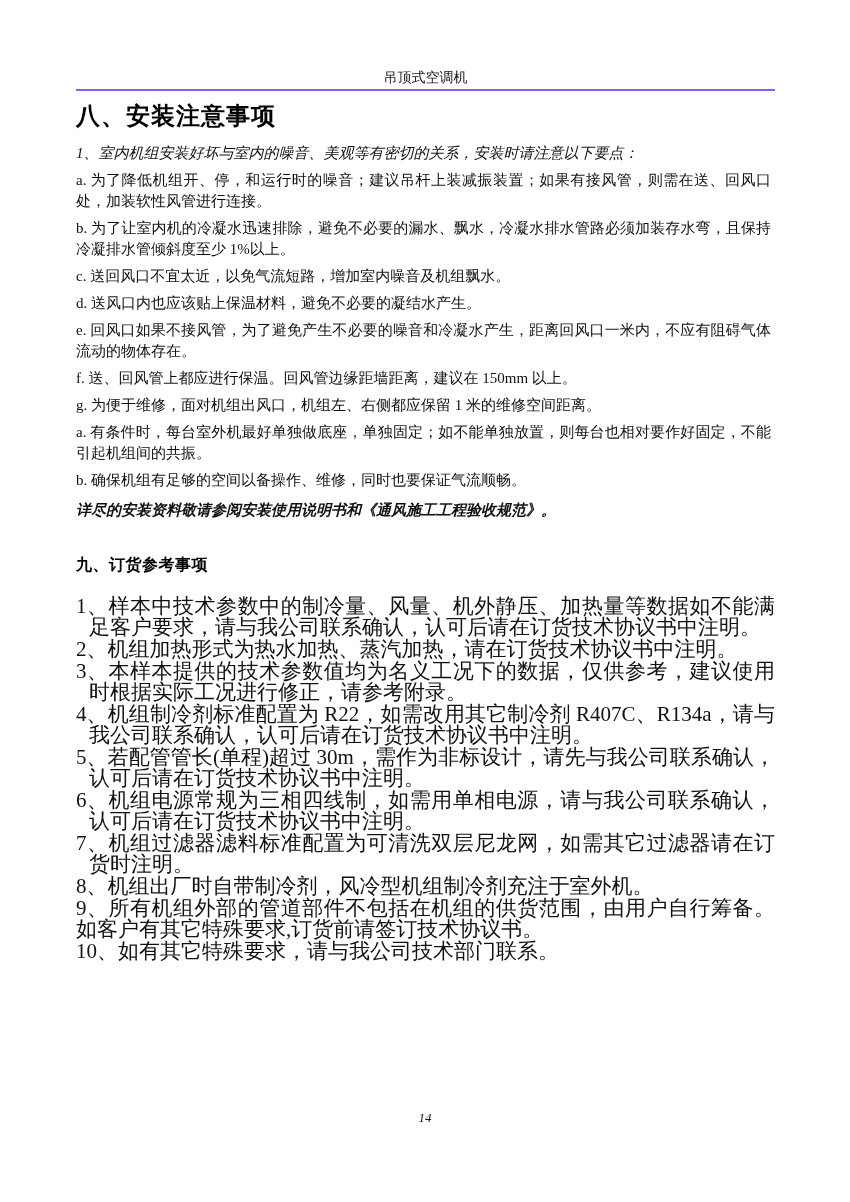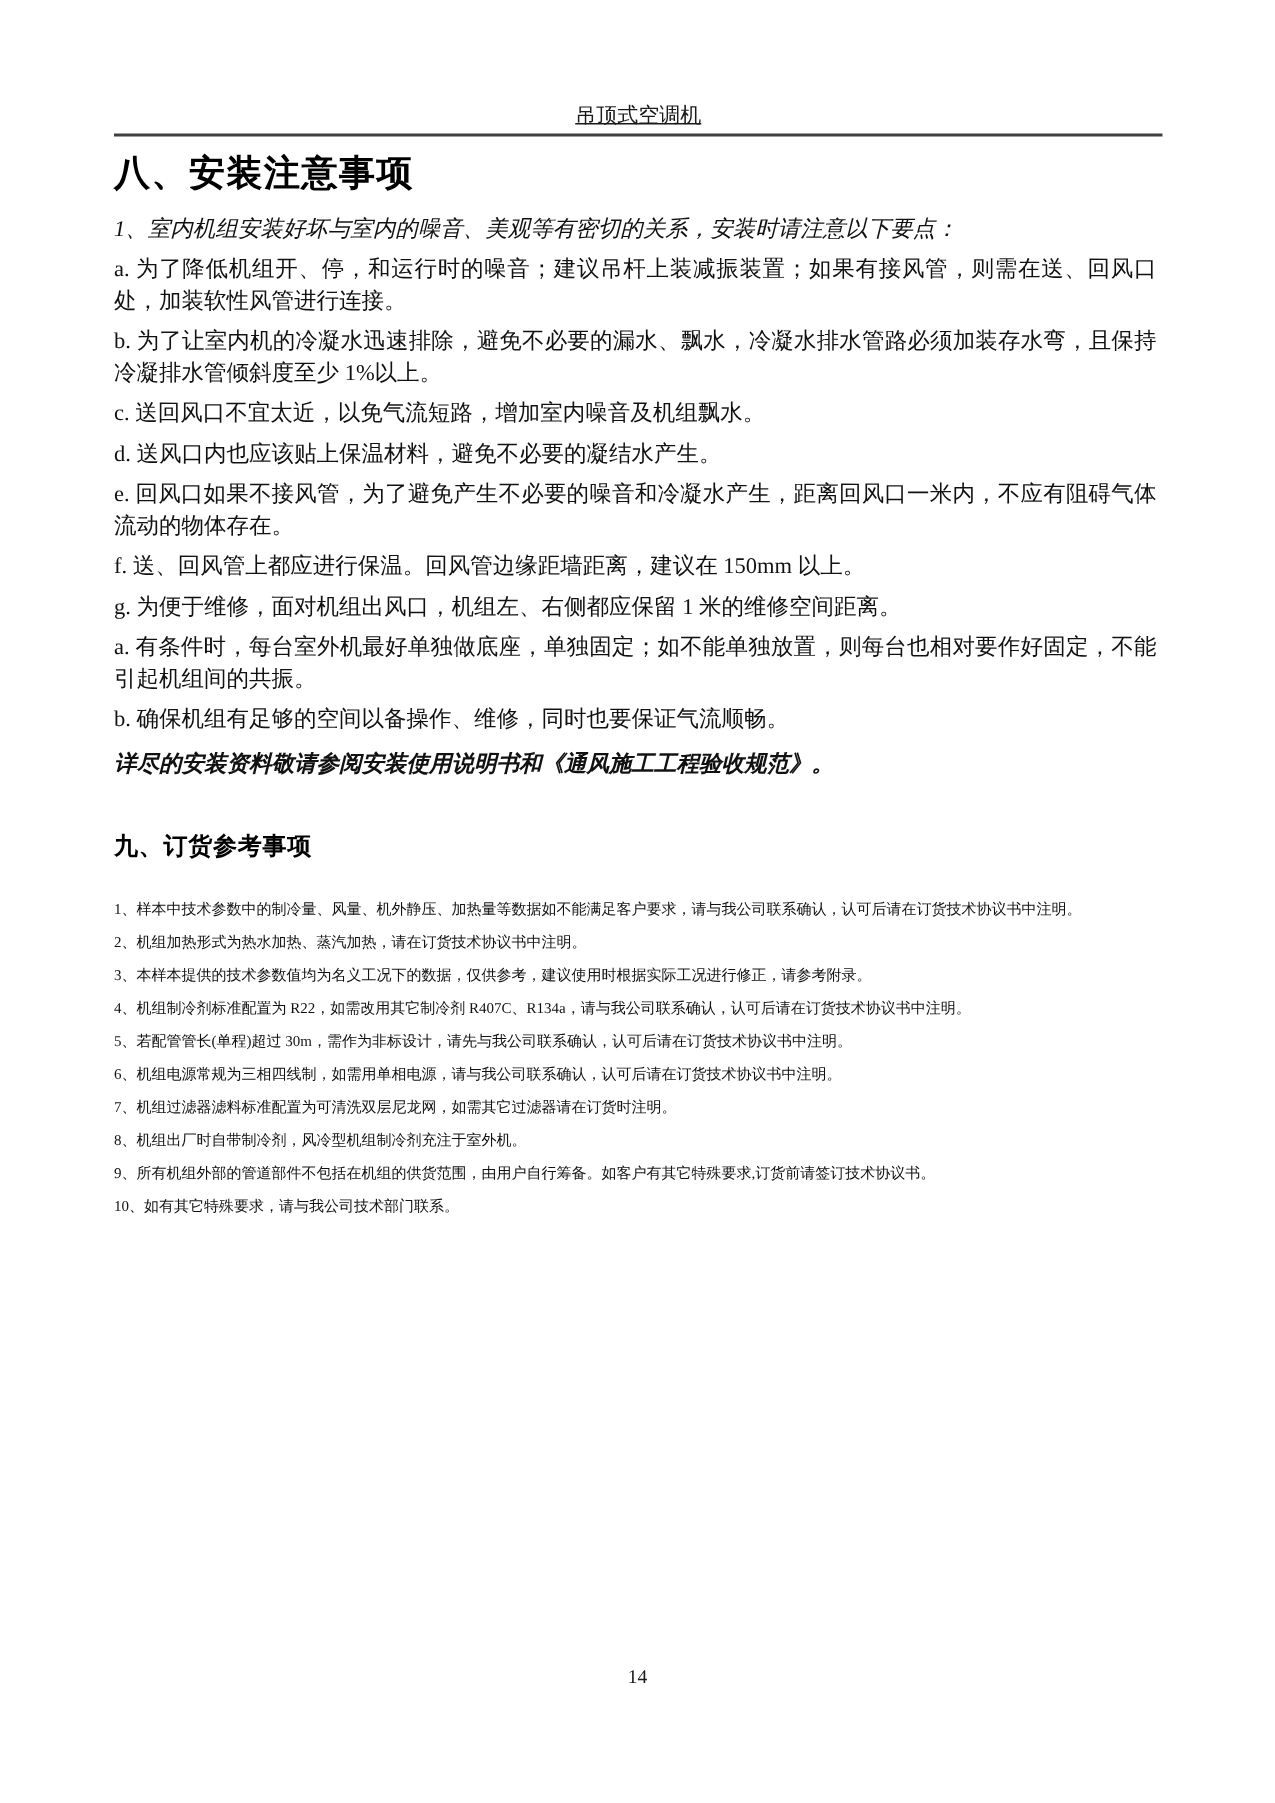--- a/index.html
+++ b/index.html
@@ -18,26 +18,25 @@
   }
   .content {
     position: absolute;
     left: 76px;
     top: 0;
     width: 699px;
   }
   .doc-header {
     padding-top: 68px;
     padding-bottom: 1px;
-    border-bottom: 2px solid #404040;
+    border-bottom: 2px solid #8b5cf6;
     text-align: center;
     font-size: 14px;
     line-height: 20px;
     color: #1a1a1a;
-    text-decoration: underline;
   }
   .sec8-title {
     margin: 12px 0 0 0;
     font-size: 24px;
     line-height: 26px;
     font-weight: 700;
     letter-spacing: 1px;
     color: #000000;
   }
   .sec9-title {
@@ -63,39 +62,40 @@
   .note {
     margin-top: 9px;
     font-weight: 700;
     font-style: italic;
   }
   .olist {
     margin-top: 20px;
   }
   .item {
     margin: 0 0 1px 0;
-    font-size: 10px;
+    font-size: 21px;
     line-height: 21px;
     text-align: justify;
     padding-left: 13px;
     text-indent: -13px;
   }
   .item.no-hang {
     padding-left: 0;
     text-indent: 0;
   }
   .page-number {
     position: absolute;
     top: 1110px;
     left: 0;
     width: 100%;
     text-align: center;
     font-size: 13px;
     line-height: 16px;
     color: #1a1a1a;
+    font-style: italic;
   }
 </style>
 </head>
 <body>
 
 <div class="page">
   <div class="content">
 
     <div class="doc-header">
       <span>吊顶式空调机</span>

